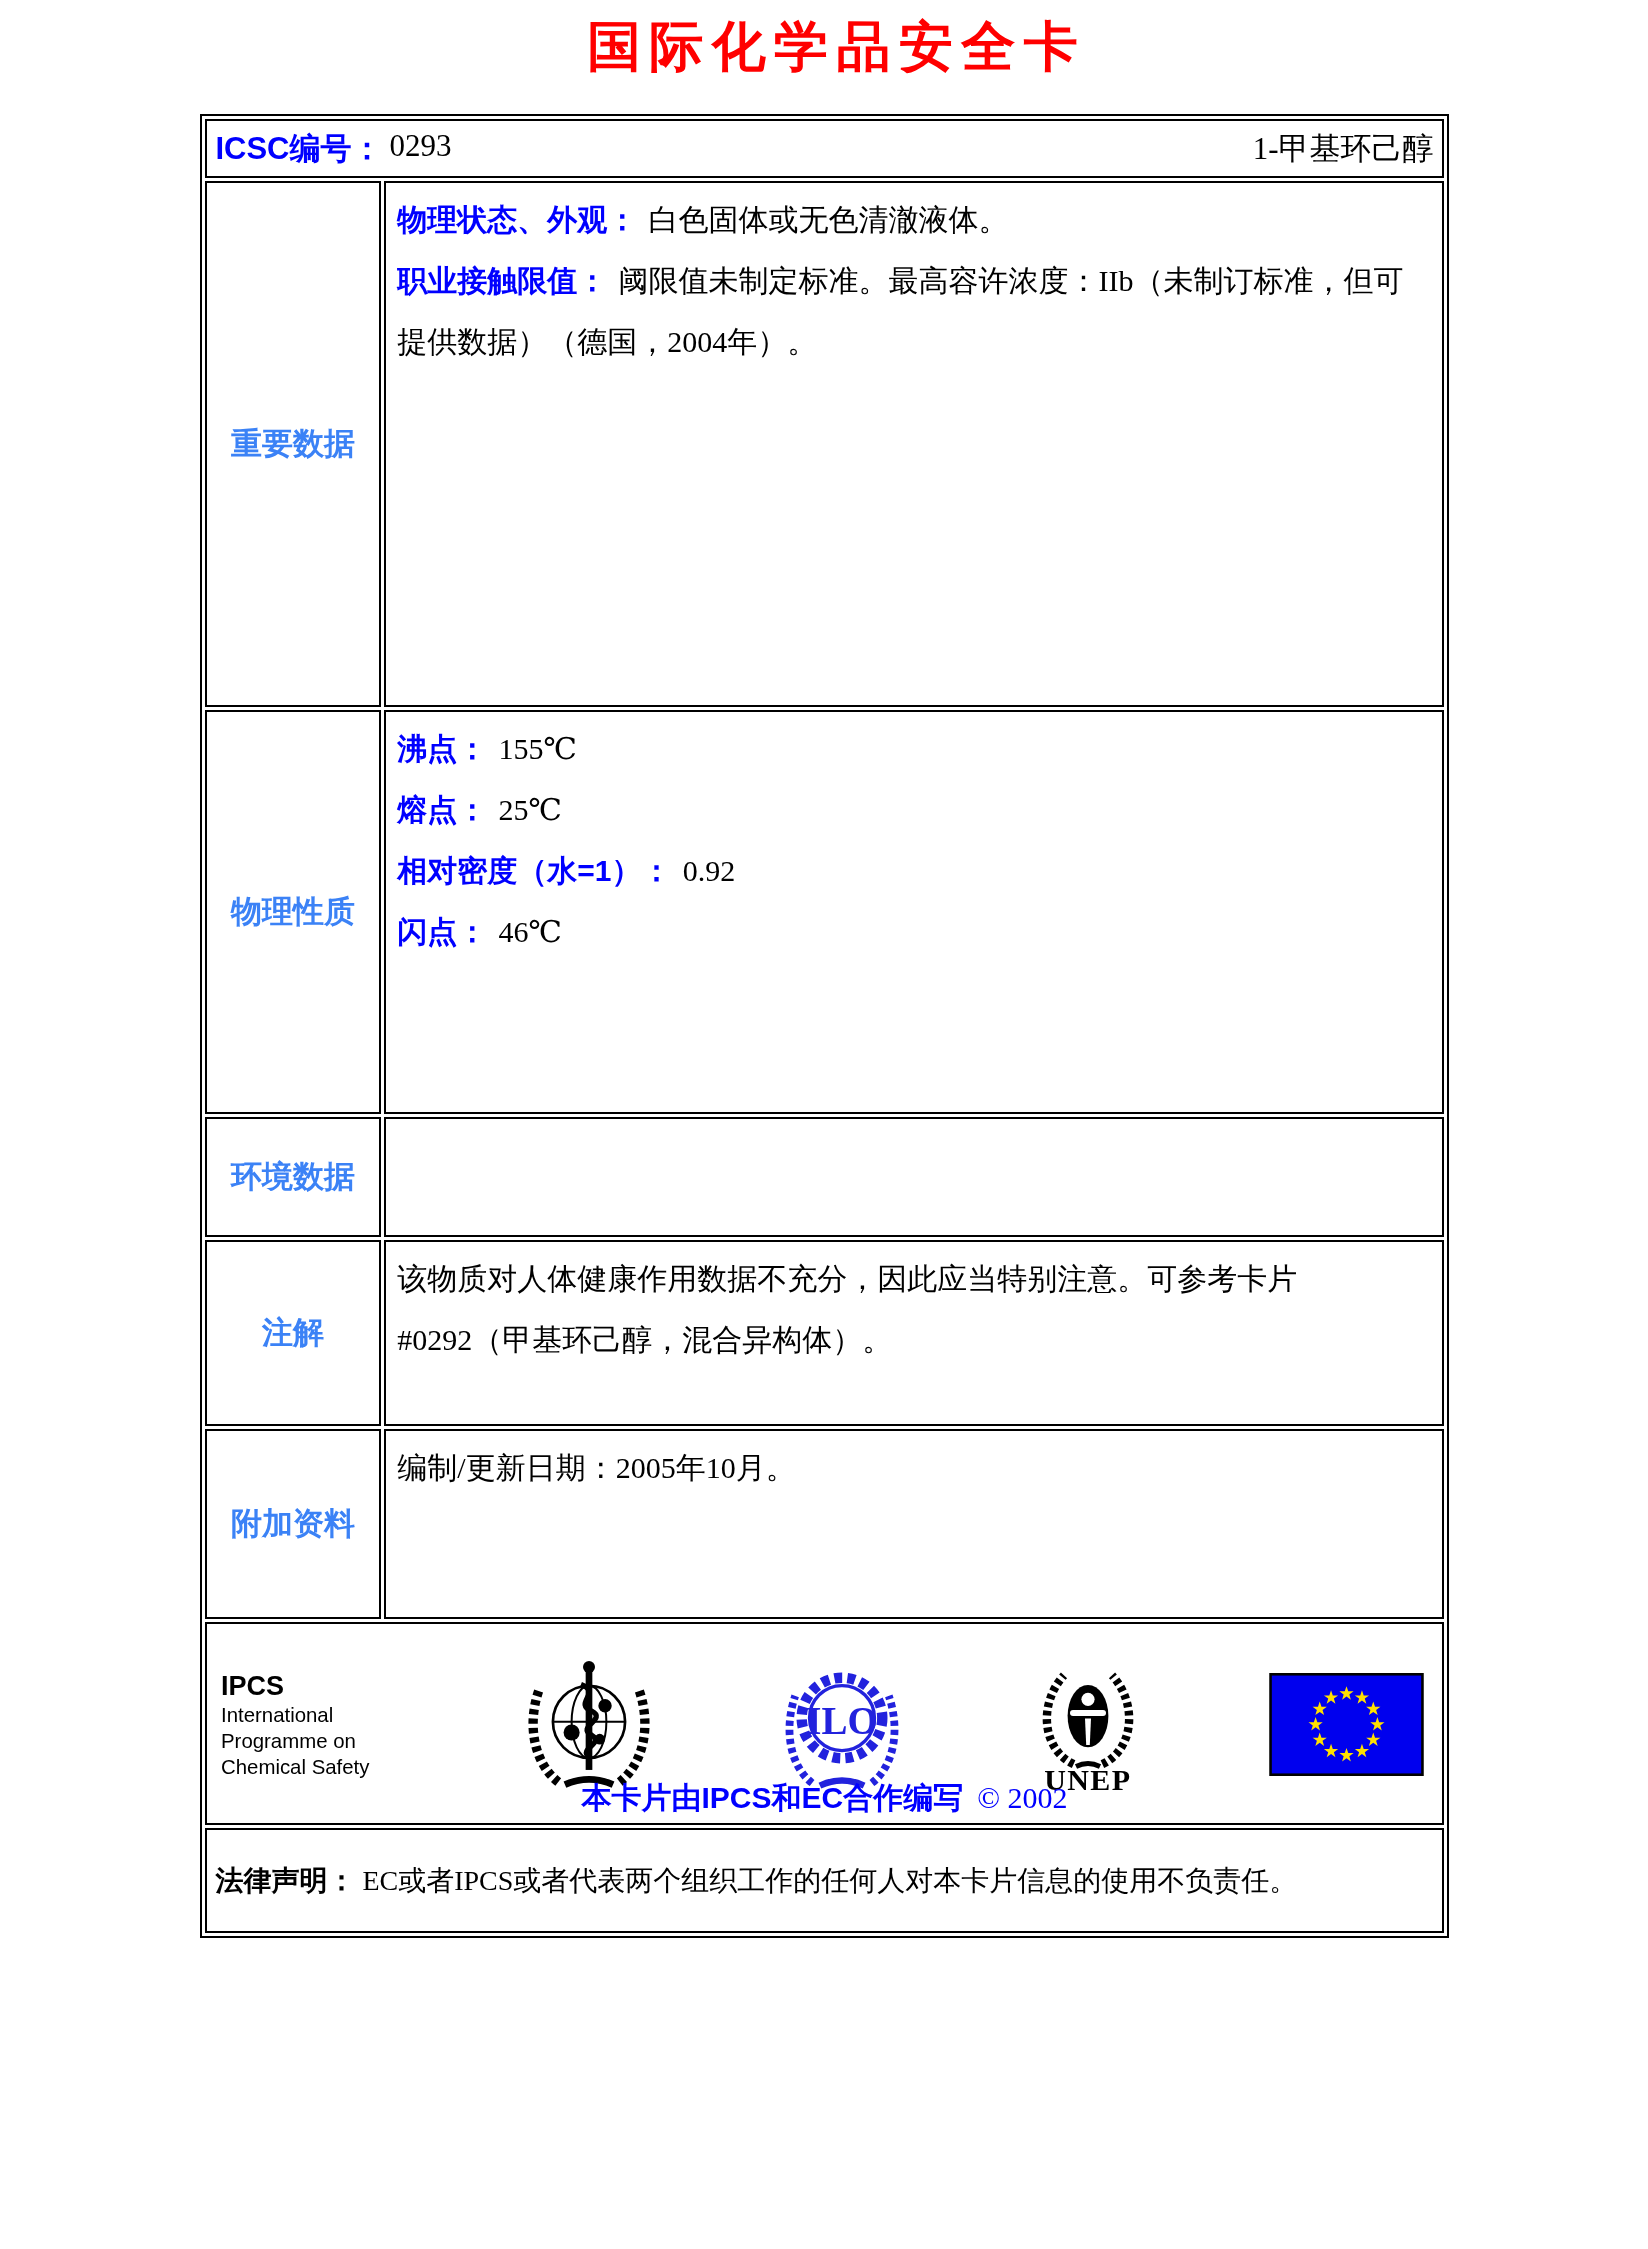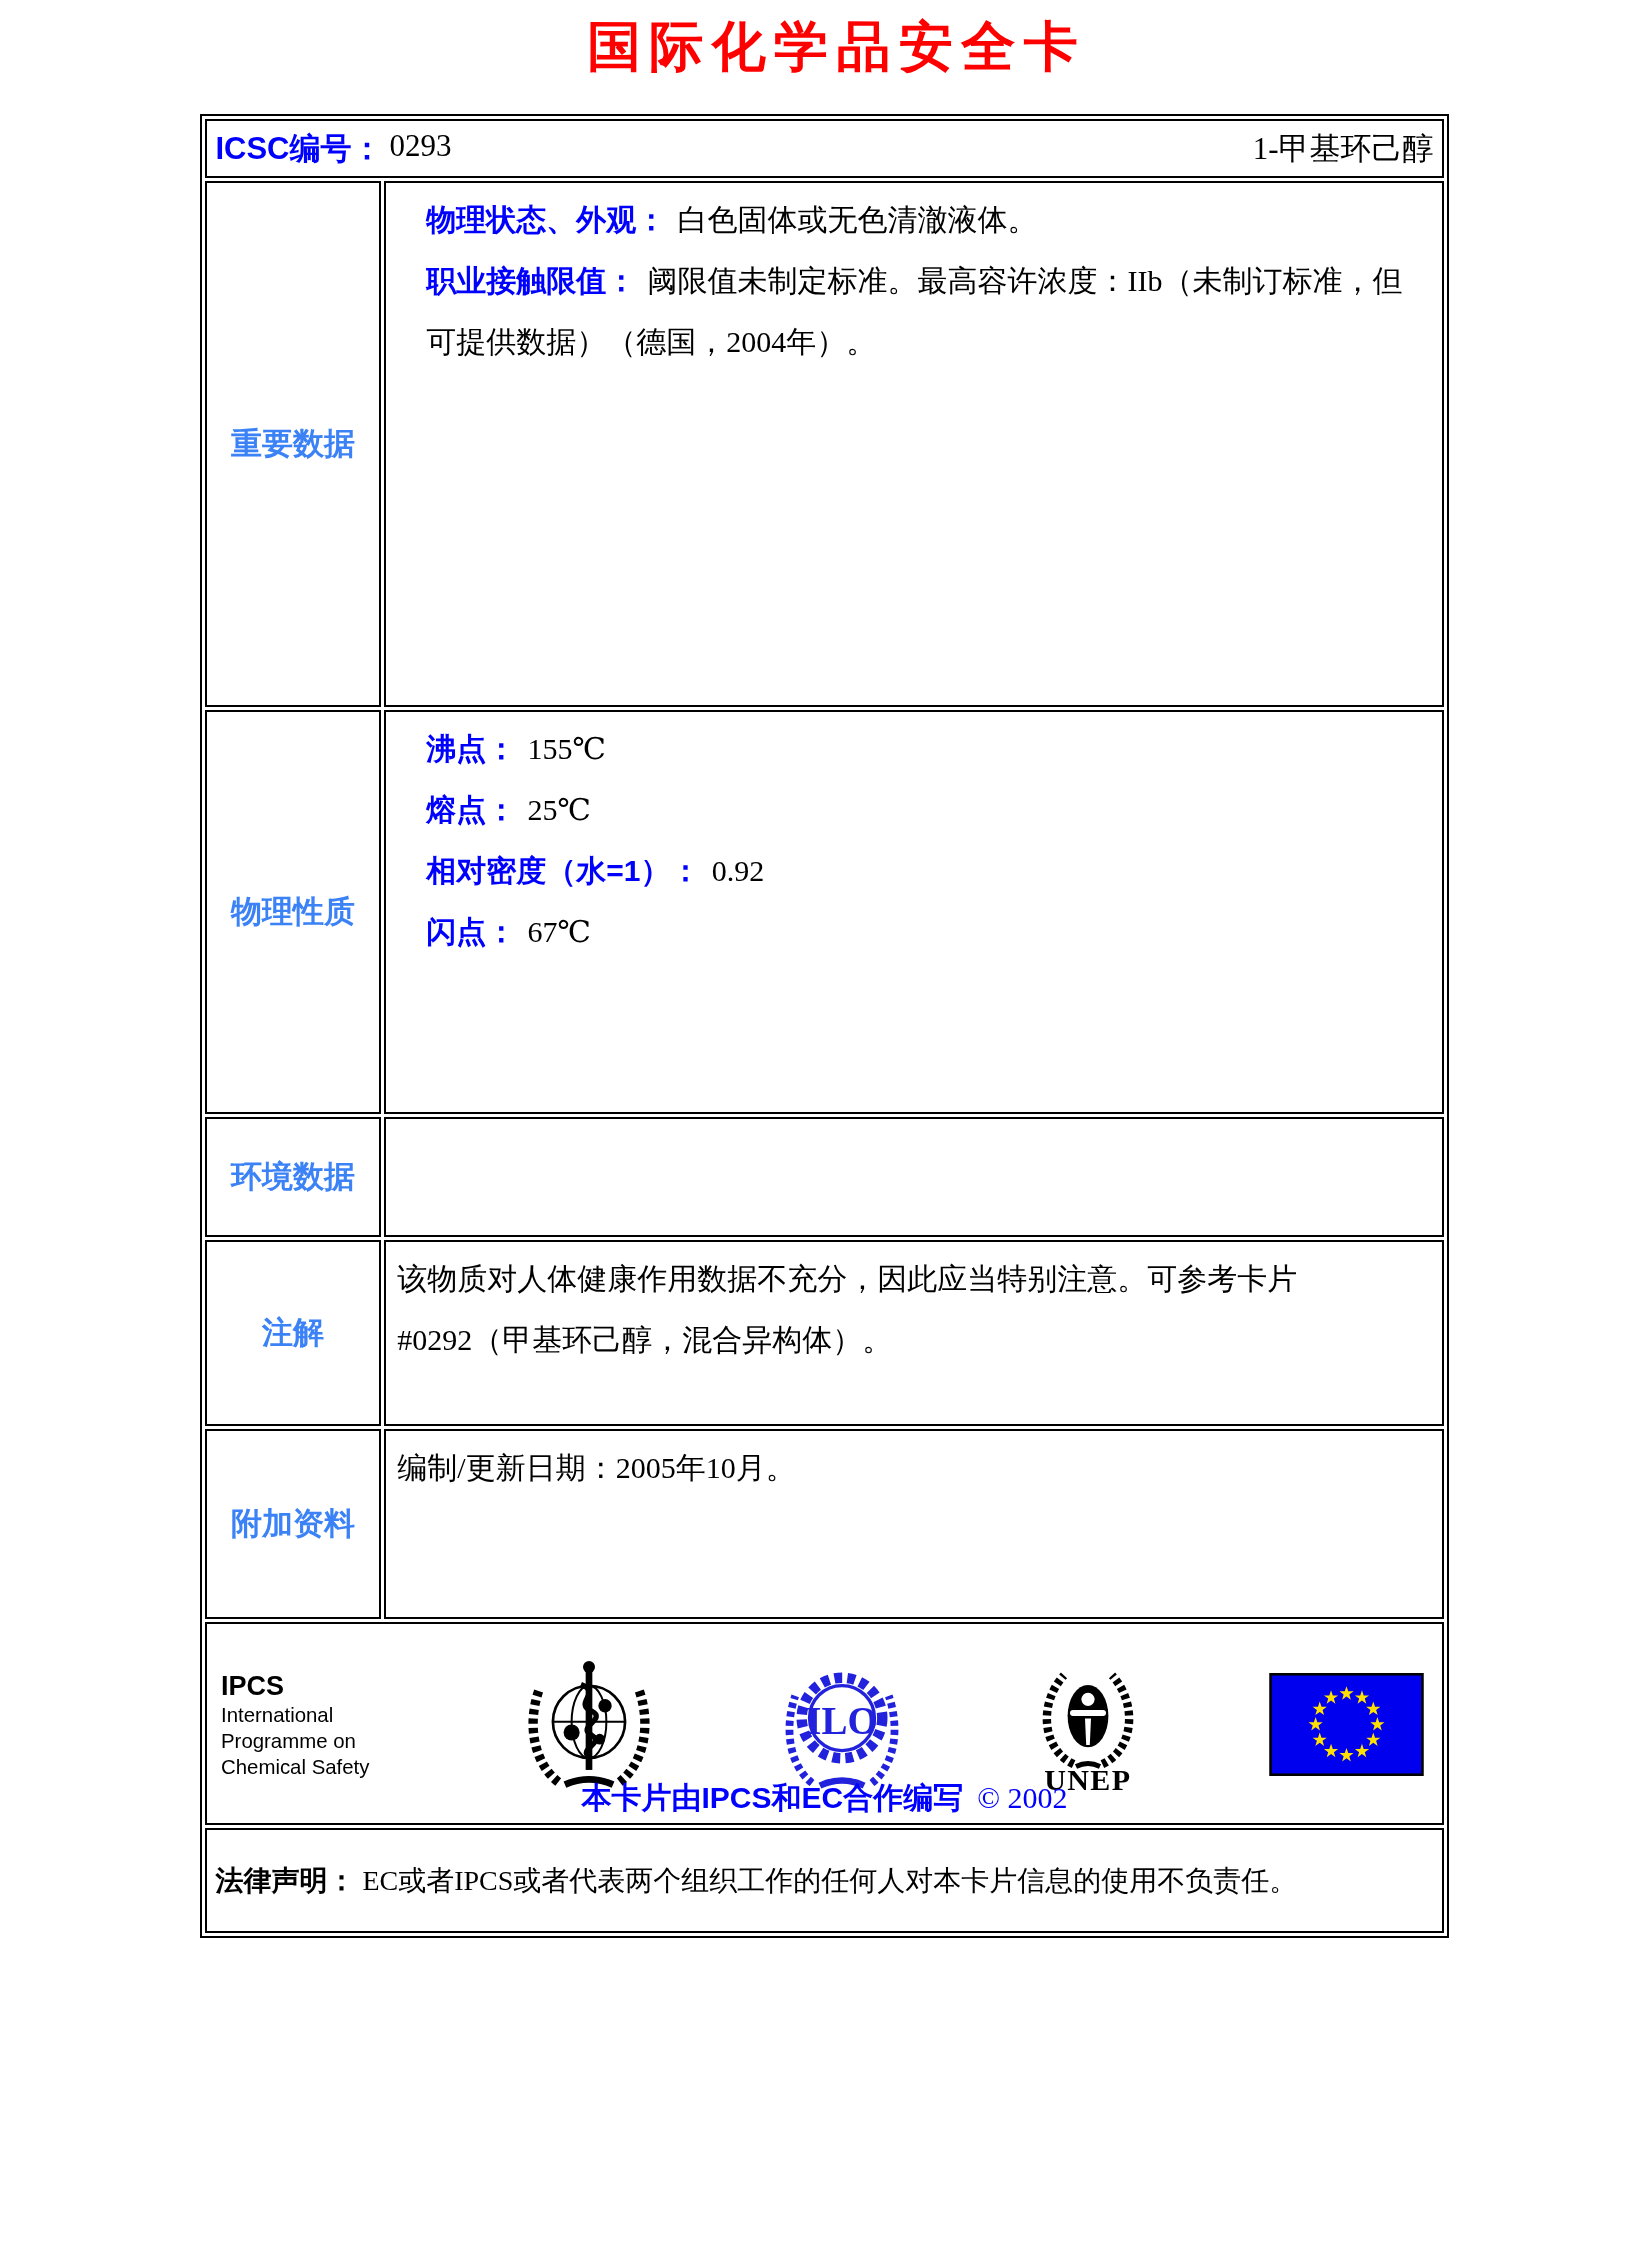--- a/index.html
+++ b/index.html
@@ -28,21 +28,21 @@
     font-weight:bold; font-size:31px;
   }
   .content-cell {
     vertical-align:top; padding:5.6px 11.3px;
     font-size:30px; line-height:61px;
   }
   .key {
     color:#0000ff; font-family:"Liberation Sans","DejaVu Sans",sans-serif;
     font-weight:bold; margin-right:11.3px;
   }
-  .prop-line { white-space:normal;margin-left:29px; }
+  .prop-line { white-space:normal; }
   .prewrap { white-space:pre-wrap; }
   .header-cell { padding:0 8.4px; }
   .header-flex {
     display:flex; justify-content:space-between; align-items:center;
     height:55px; font-size:31px;
   }
   .header-left { display:flex; align-items:flex-start; }
   .footer-cell { position:relative; height:199px; padding:0; }
   .logos-row {
     display:flex; align-items:center; justify-content:space-between;
@@ -110,21 +110,21 @@
         </div>
       </td>
     </tr>
 
     <tr>
       <td class="label-cell h-phys">物理性质</td>
       <td class="content-cell">
         <div class="prop-line"><span class="key">沸点：</span><span>155℃</span></div>
         <div class="prop-line"><span class="key">熔点：</span><span>25℃</span></div>
         <div class="prop-line"><span class="key">相对密度（水=1）：</span><span>0.92</span></div>
-        <div class="prop-line"><span class="key">闪点：</span><span>67℃</span></div>
+        <div class="prop-line"><span class="key">闪点：</span><span>46℃</span></div>
       </td>
     </tr>
 
     <tr>
       <td class="label-cell h-env">环境数据</td>
       <td class="content-cell"></td>
     </tr>
 
     <tr>
       <td class="label-cell h-note">注解</td>

